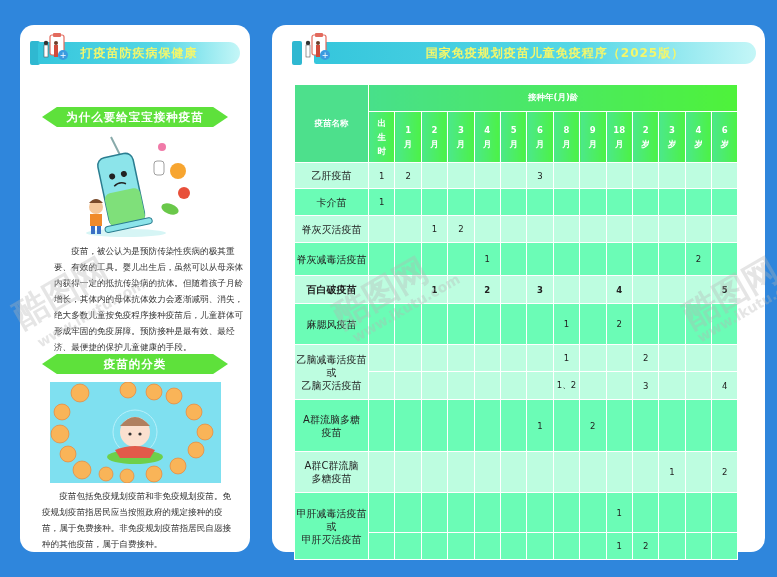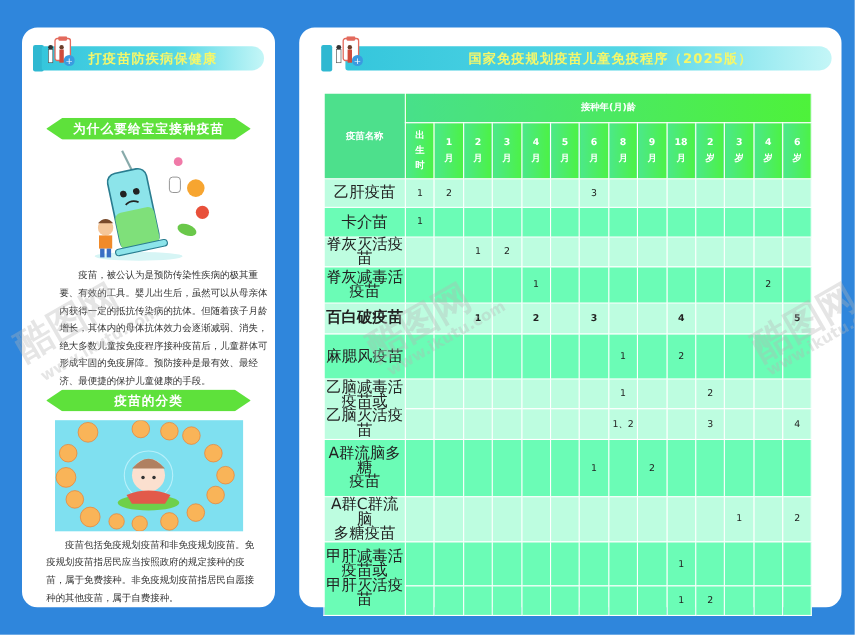--- a/index.html
+++ b/index.html
@@ -22,21 +22,21 @@
   
   #schedule{position:absolute;left:22px;top:59px;border-collapse:collapse;table-layout:fixed;font-size:8.5px;color:#222;}
   #schedule th,#schedule td{border:1px solid #fff;text-align:center;padding:0;}
   #schedule thead th{background:#4ce57a;color:#fff;font-weight:bold;}
   #schedule thead th.age{background:linear-gradient(90deg,#4ce88a,#4cf246);}
   #schedule thead tr.top th.span{background:linear-gradient(90deg,#48e08a,#4ef23a);height:26px;}
   #schedule th.name-h{width:73px;background:#4de08c;}
   #schedule th.age{width:25.4px;height:50px;line-height:14px;font-size:8.5px;}
   .row-light td{background:#bdfde0;}
   .row-dark td{background:#6bfcb6;}
-  .vname{font-size:14px;line-height:13px;}
+  .vname{font-size:10px;line-height:13px;}
   .wm{position:absolute;color:rgba(180,180,180,0.35);font-size:34px;font-weight:bold;transform:rotate(-30deg);pointer-events:none;white-space:nowrap;}
   .wm-s{position:absolute;color:rgba(180,180,180,0.35);font-size:14px;font-weight:bold;transform:rotate(-30deg);pointer-events:none;white-space:nowrap;}
 </style>
 </head>
 <body>
 
 <div id="left-card" class="card">
   <div class="ribbon-tab" style="left:10px;top:16px;"></div>
   <div class="ribbon" style="left:18px;top:17px;width:202px;box-sizing:border-box;">
     <span>打疫苗防疾病保健康</span>

